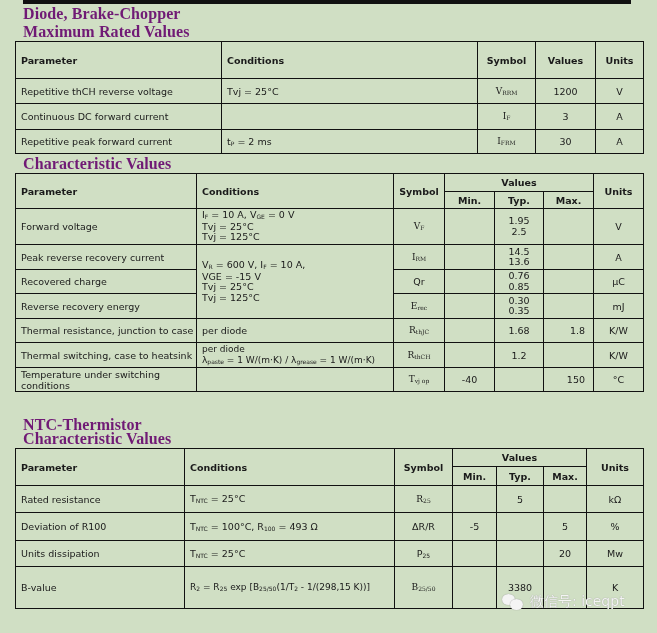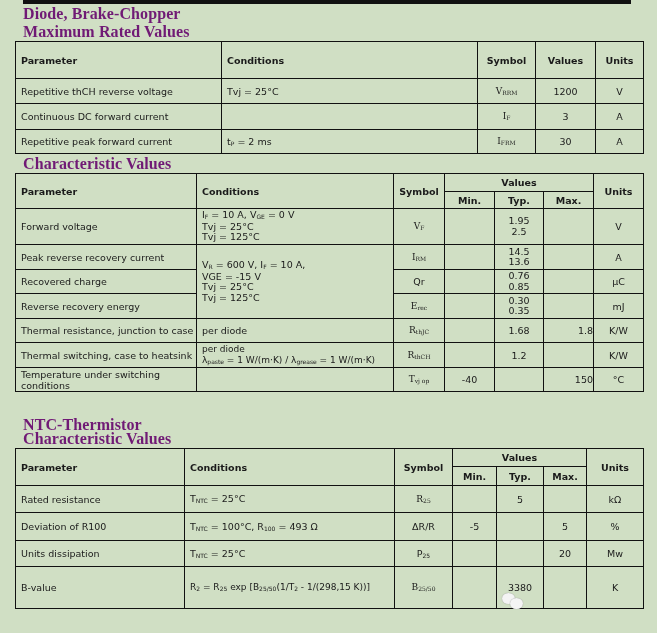--- a/index.html
+++ b/index.html
@@ -9,21 +9,21 @@
   }
   .topbar { position:absolute; left:23px; top:0; width:608px; height:4px; background:#111; }
   .title {
     position:absolute; left:23px; font-family:"Liberation Serif", serif; font-weight:bold;
     font-size:16px; line-height:18px; color:#701a75; letter-spacing:0.1px;
   }
   table { position:absolute; border-collapse:collapse; table-layout:fixed; font-size:9.5px; }
   td, th { border:1.3px solid #111; padding:0 0 0 5px; vertical-align:middle; text-align:left; font-weight:normal; line-height:11px; overflow:hidden; }
   th { font-weight:bold; font-size:9.5px; }
   .c { text-align:center; padding:0; }
-  .r { text-align:right; padding:0 0 0 0; }
+  .r { text-align:right; padding:0 8px 0 0; }
   sub { font-size:6px; vertical-align:baseline; position:relative; top:1px; }
   .sym { font-family:"DejaVu Serif", serif; font-size:9px; }
   .ml div { line-height:10.5px; }
   .wm { position:absolute; left:502px; top:593px; font-size:14px; color:#f4f4f4; display:flex; align-items:center; gap:6px; text-shadow:0 0 1px #888; }
   .wm-icon { width:22px; height:16px; position:relative; }
   .wm-icon .b1 { position:absolute; left:0; top:0; width:13px; height:11px; border-radius:50%; background:#f4f4f4; box-shadow:0 0 1px #888; }
   .wm-icon .b2 { position:absolute; left:8px; top:5px; width:13px; height:11px; border-radius:50%; background:#f4f4f4; box-shadow:0 0 1px #888; }
 </style>
 </head>
 <body>
@@ -256,13 +256,14 @@
     <td class="c">K</td>
   </tr>
 </tbody>
   </table>
 
 <div class="wm">
   <span class="wm-icon">
       <span class="b1"></span>
       <span class="b2"></span>
     </span>
+  <span>微信号: iceqpt</span>
 </div>
 
 </body></html>

